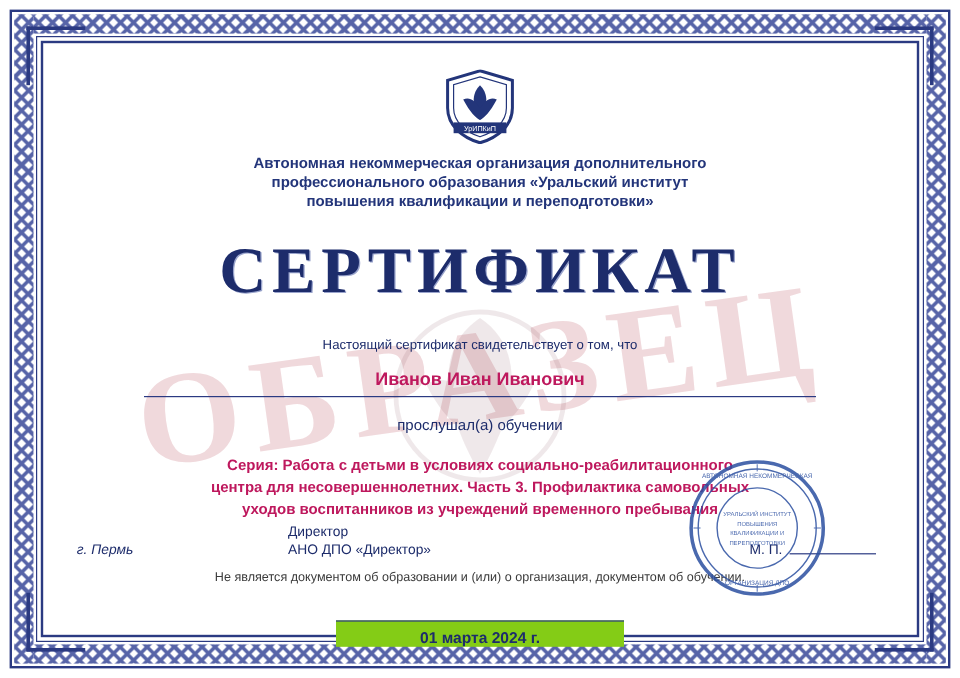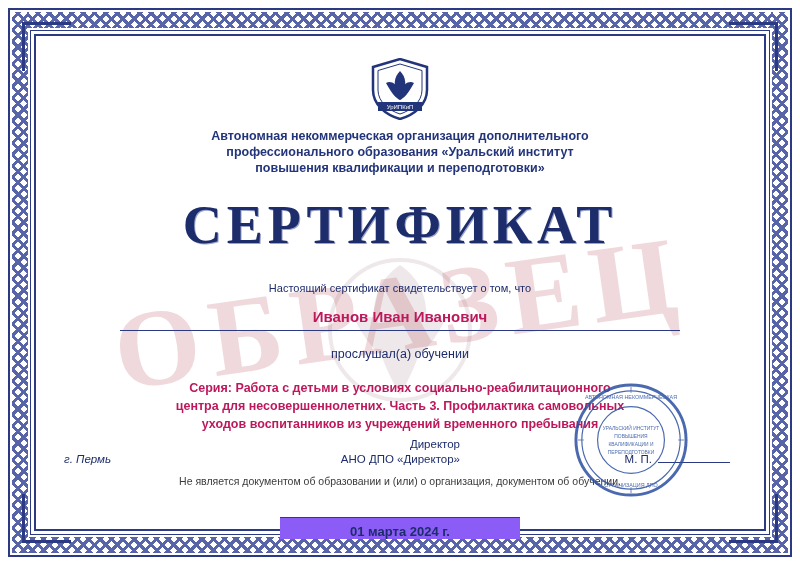--- a/index.html
+++ b/index.html
@@ -197,21 +197,21 @@
     bottom: 4px;
     font-size: 11.5px;
     color: #1d2c6b;
     font-style: italic;
   }
   .director {
     position: absolute;
     left: 200px;
     bottom: 2px;
     width: 220px;
-    text-align: right;
+    text-align: left;
     font-size: 11.5px;
     color: #1d2c6b;
     line-height: 15px;
   }
   .stamp-label {
     position: absolute;
     right: 30px;
     bottom: 4px;
     font-size: 11.5px;
     color: #1d2c6b;
@@ -238,21 +238,21 @@
     position: absolute;
     left: 240px;
     bottom: -14px;
     width: 240px;
     text-align: center;
     border-top: 1px solid #2b3a82;
     padding-top: 6px;
     font-weight: bold;
     font-size: 13px;
     color: #1d2c6b;
-    background: #8b5cf6;
+    background: #84cc16;
   }
 
   
   .stamp {
     position: absolute;
     right: 110px;
     bottom: 66px;
     width: 118px;
     height: 118px;
     z-index: 4;

